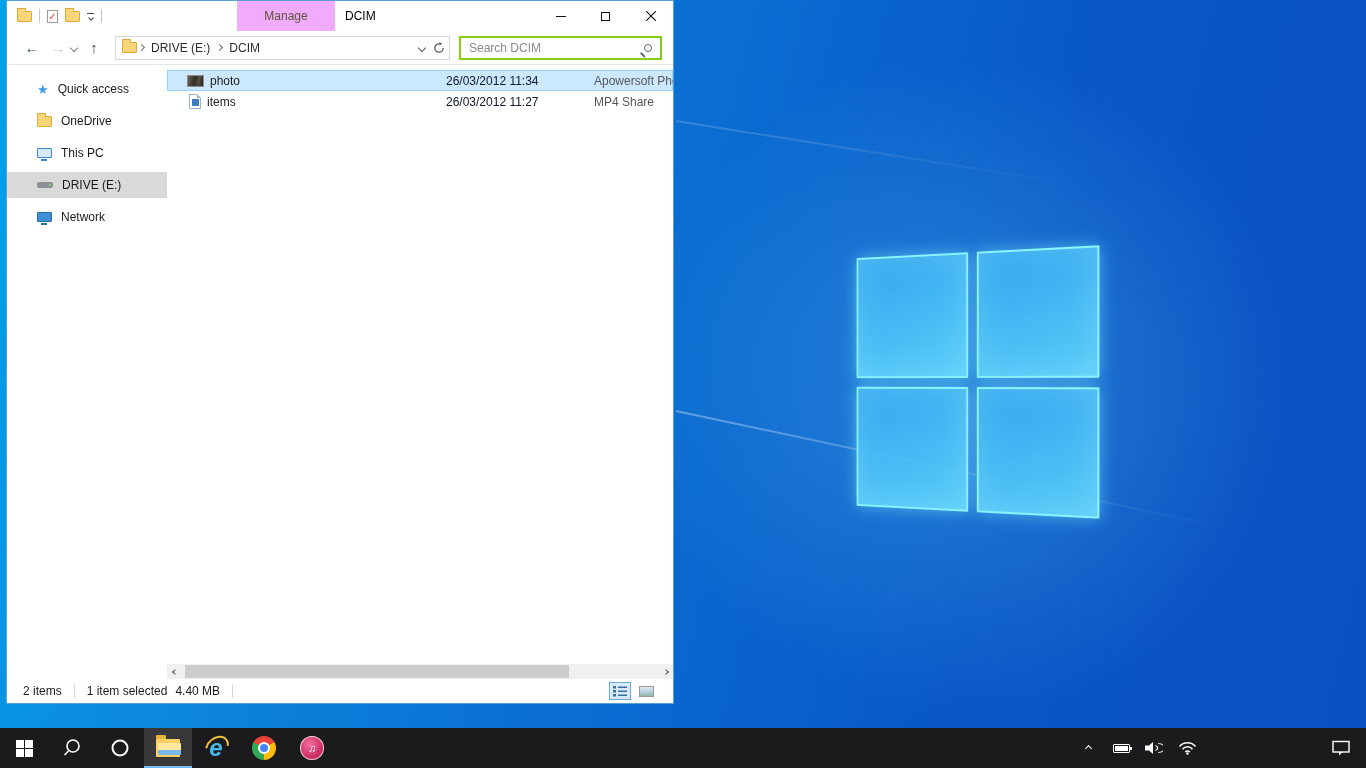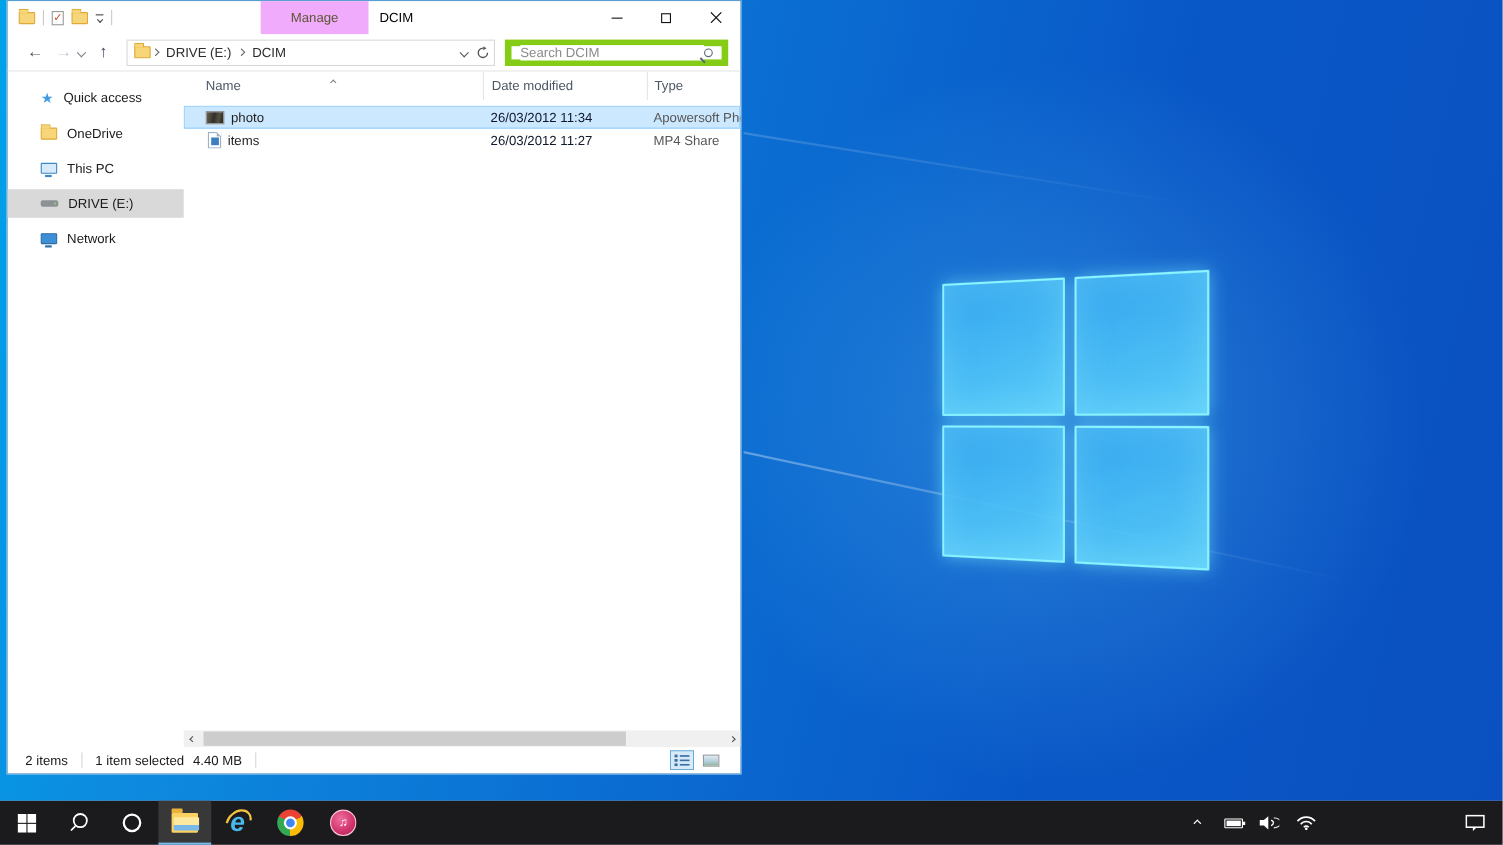--- a/index.html
+++ b/index.html
@@ -68,21 +68,21 @@
     padding-left:12px; flex:none; }
   .nav-arrow { font-size:15px; color:#44505e; width:26px; text-align:center; }
   .nav-arrow.disabled { color:#c3cad1; }
   .nav-ddchev { color:#7a828c; margin:0 4px 0 0; }
   .addr-box { width:335px; height:24px; border:1px solid #d9d9d9; display:flex; align-items:center;
     margin-left:8px; padding:0 4px 0 6px; }
   .crumb { color:#2b2b2b; padding:0 5px; }
   .crumb-chev { color:#6d6d6d; margin:0 2px; }
   .addr-right { margin-left:auto; display:flex; align-items:center; gap:8px; color:#555; }
   .refresh-ico svg { display:block; }
-  .search-box { width:203px; height:24px; border:6px solid #84cc16; display:flex; align-items:center;
+  .search-box { width:203px; height:24px; border:2px solid #84cc16; display:flex; align-items:center;
     margin-left:9px; padding:0 8px; }
   .search-box input { border:none; outline:none; flex:1; font:inherit; color:#333; min-width:0; }
   .search-box input::placeholder { color:#8a8a8a; }
   .magnifier { width:8px; height:8px; border:1.5px solid #5f6a75; border-radius:50%; position:relative; flex:none; }
   .magnifier::after { content:''; position:absolute; width:6px; height:1.5px; background:#5f6a75;
     transform:rotate(45deg); left:-5px; top:9px; }
 
   
   .content { flex:1; display:flex; min-height:0; }
   .sidebar { width:160px; flex:none; padding-top:11px; }
@@ -260,26 +260,20 @@
         <span class="drive-ico"></span>
         <span>DRIVE (E:)</span>
       </div>
       <div class="side-item">
         <span class="net-ico"></span>
         <span>Network</span>
       </div>
     </div>
 
     <div class="filearea">
-      <div class="head-row">
-        <span class="sort-caret"><span class="chev up"></span></span>
-        <div class="hcol c-name">Name</div>
-        <div class="hcol c-mod">Date modified</div>
-        <div class="hcol c-type">Type</div>
-      </div>
 
       <div class="rows">
         <div class="frow selected">
           <div class="cell c1">
             <span class="photo-ico"></span>
             <span>photo</span>
           </div>
           <div class="cell c2">26/03/2012 11:34</div>
           <div class="cell c3">Apowersoft Pho</div>
         </div>

